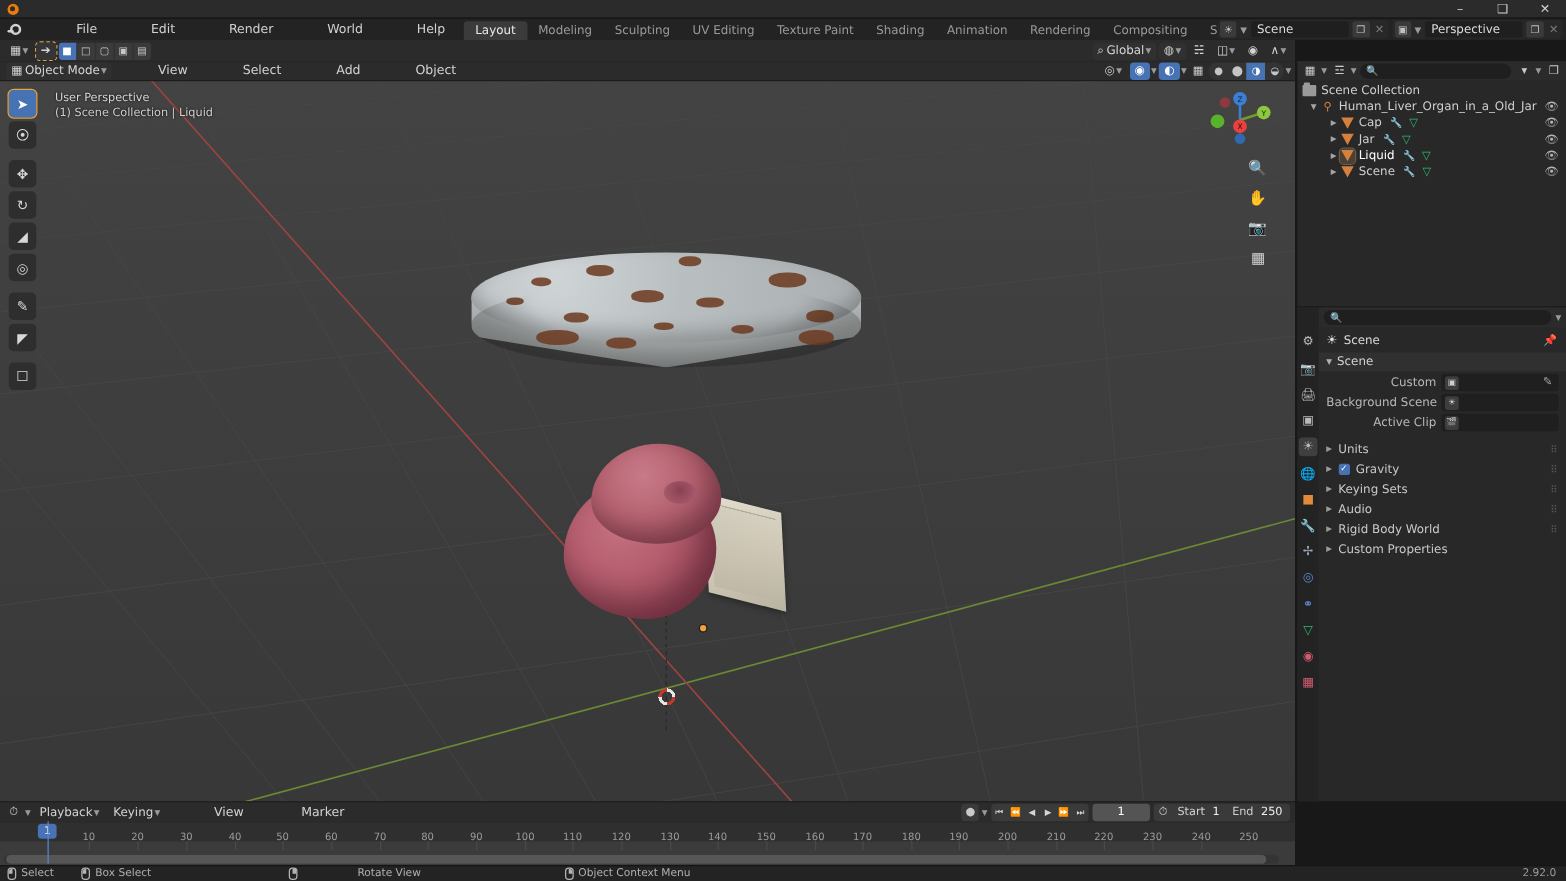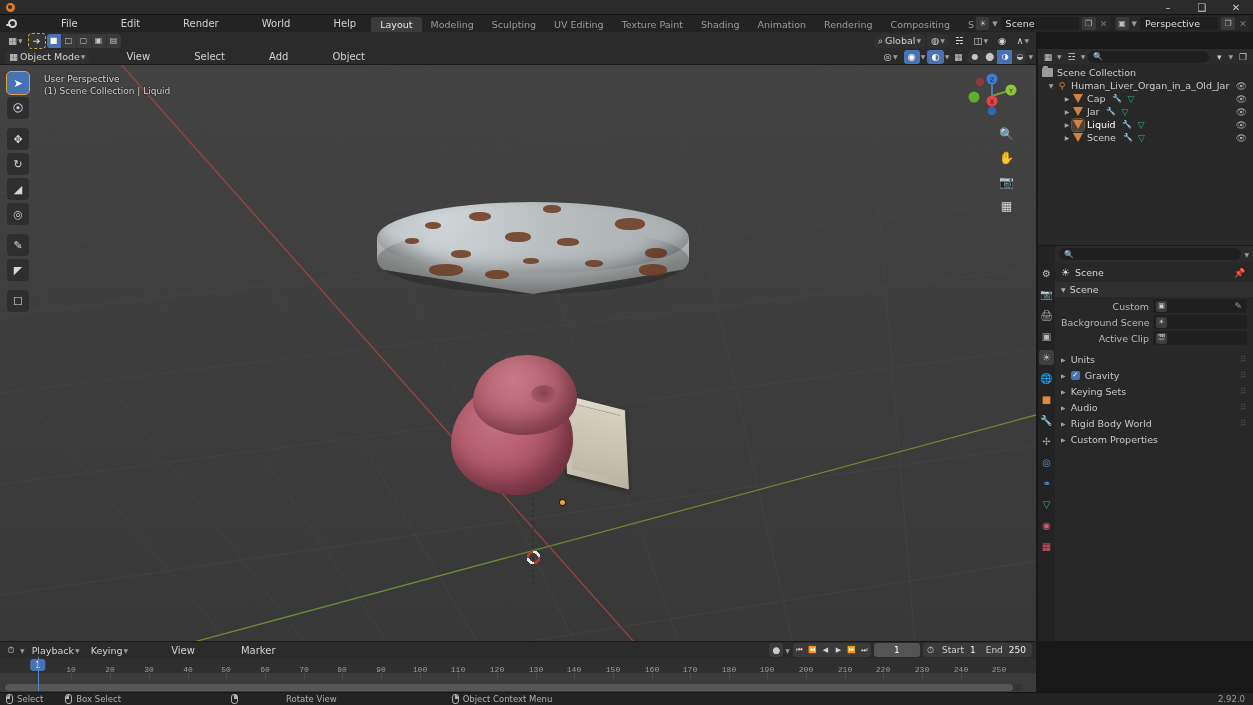--- a/index.html
+++ b/index.html
@@ -249,21 +249,21 @@
       text-align:center; line-height:14px; font-size:9px;}
   .frame-box.dark{ background:#545454; }
   .se-box{ display:flex; background:#3a3a3a; border-radius:3px; height:14px; align-items:center;
       overflow:hidden; }
   .se-box .k{ padding:0 4px; font-size:9px; color:#cfcfcf; }
   .se-box .v{ padding:0 6px 0 2px; font-size:9px; color:#efefef; }
   .playctl{ display:flex; align-items:center; background:#3a3a3a; border-radius:3px; height:14px;}
   .playctl .p{ width:13px;height:14px;display:flex;align-items:center;justify-content:center;
       font-size:7px;color:#d5d5d5;}
   .tl-ruler{ position:relative; height:15px; background:#2f2f2f; }
-  .tick{ position:absolute; top:7px; font-size:8px; color:#9b9b9b; transform:translateX(-50%);font-family:Liberation Mono, monospace;}
+  .tick{ position:absolute; top:7px; font-size:8px; color:#9b9b9b; transform:translateX(-50%);}
   .tl-body{ position:relative; height:19px; background:#3b3b3b; }
   .tick-line{ position:absolute; top:0; width:1px; height:7px; background:#4a4a4a; }
   .playhead{ position:absolute; top:0; width:1px; height:34px; background:#5a86c8; }
   .ph-badge{ position:absolute; top:1px; transform:translateX(-50%); background:#4772b3;
       color:#fff; font-size:8.5px; padding:1px 5px; border-radius:3px; }
   .tl-scroll{ position:absolute; bottom:1px; left:3px; width:1020px; height:7px;
       background:#343434; border-radius:4px;}
   .tl-scroll i{ position:absolute; left:2px; top:0; width:1008px; height:7px;
       background:#565656; border-radius:4px; display:block;}
 

